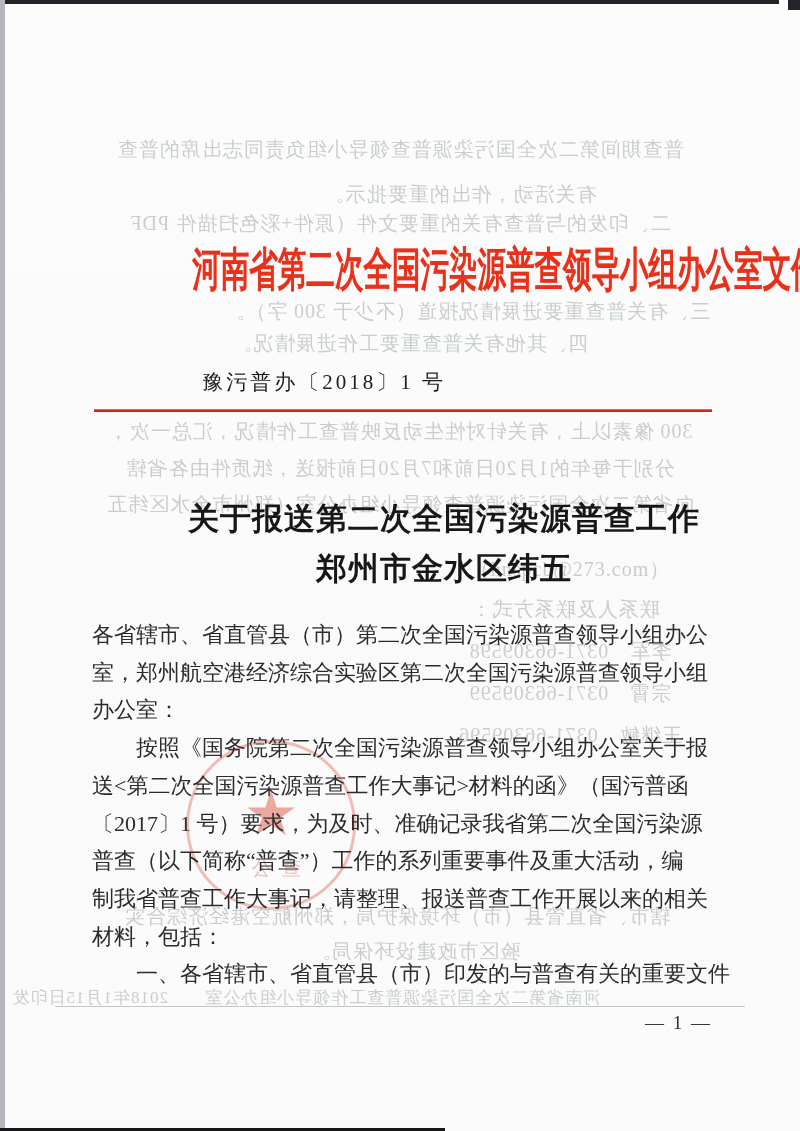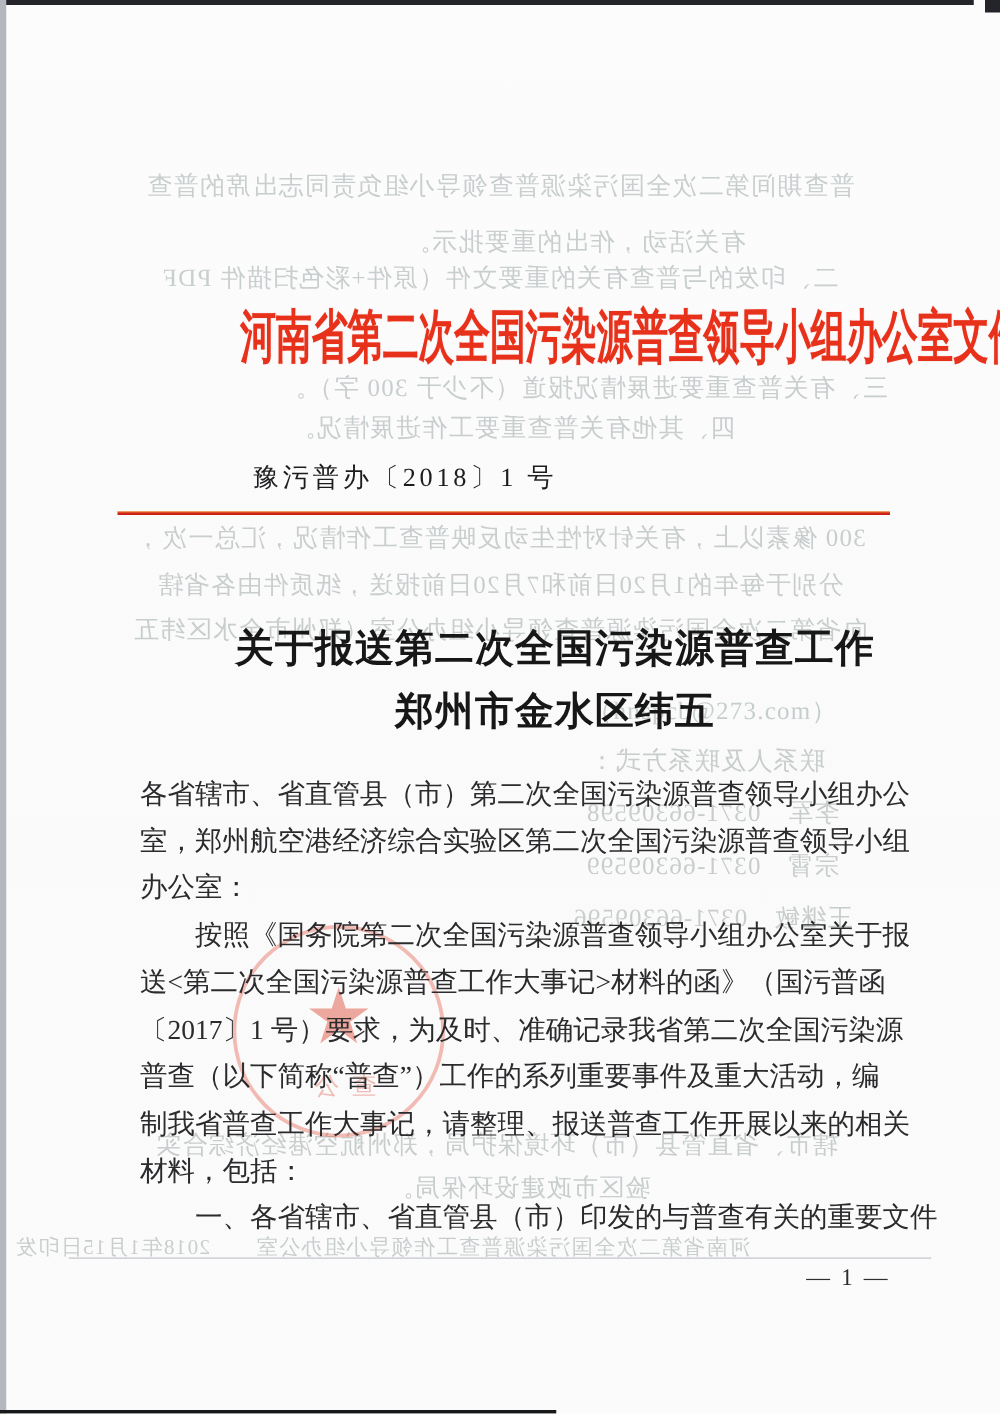--- a/index.html
+++ b/index.html
@@ -90,21 +90,20 @@
   .doc-title{
     position:absolute;left:0;top:494px;width:800px;
     text-align:center;font-weight:bold;color:#171717;
     font-size:31px;line-height:50px;letter-spacing:1px;padding-left:44px;
   }
 
   .body-text{
     position:absolute;left:92px;top:616px;width:626px;
     font-size:22px;line-height:37.7px;color:#2b2b2d;
     letter-spacing:0px;
-    margin-left:20px;
   }
   .body-text .line{white-space:nowrap;}
   .body-text .indent{padding-left:44px;}
 
   .page-number{
     position:absolute;top:1012px;right:88px;
     font-size:19px;letter-spacing:2px;color:#2e2e30;
   }
 </style>
 </head>

